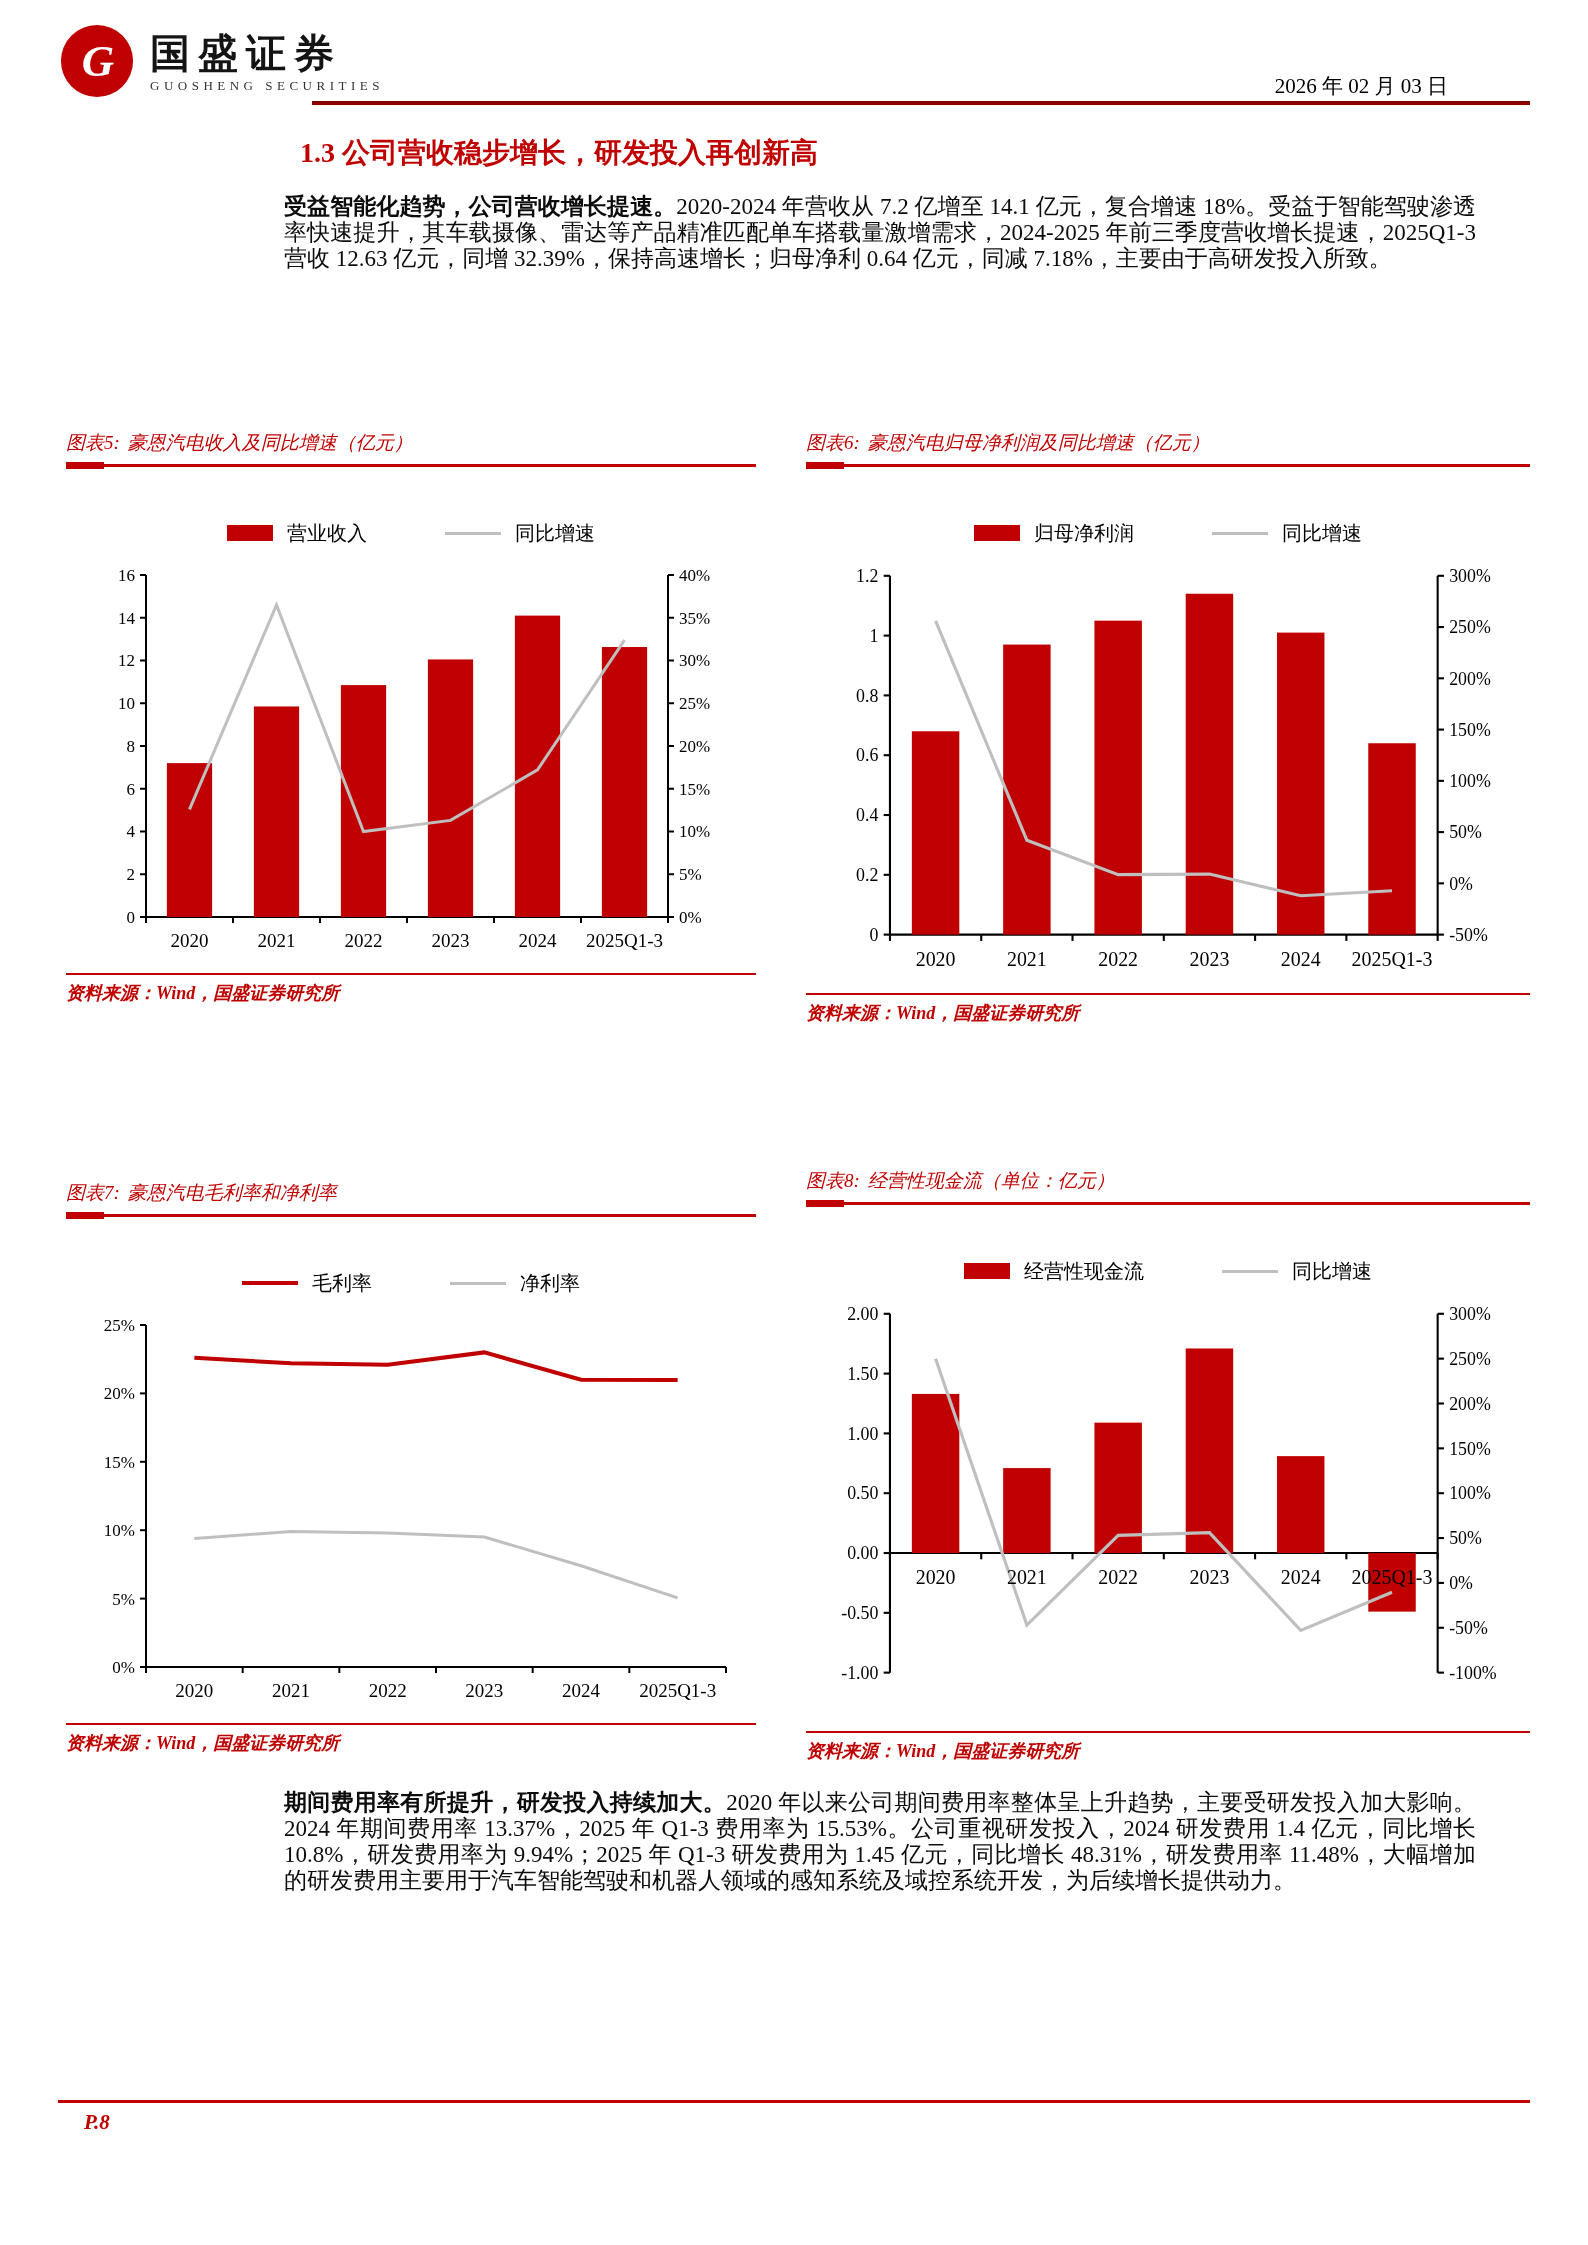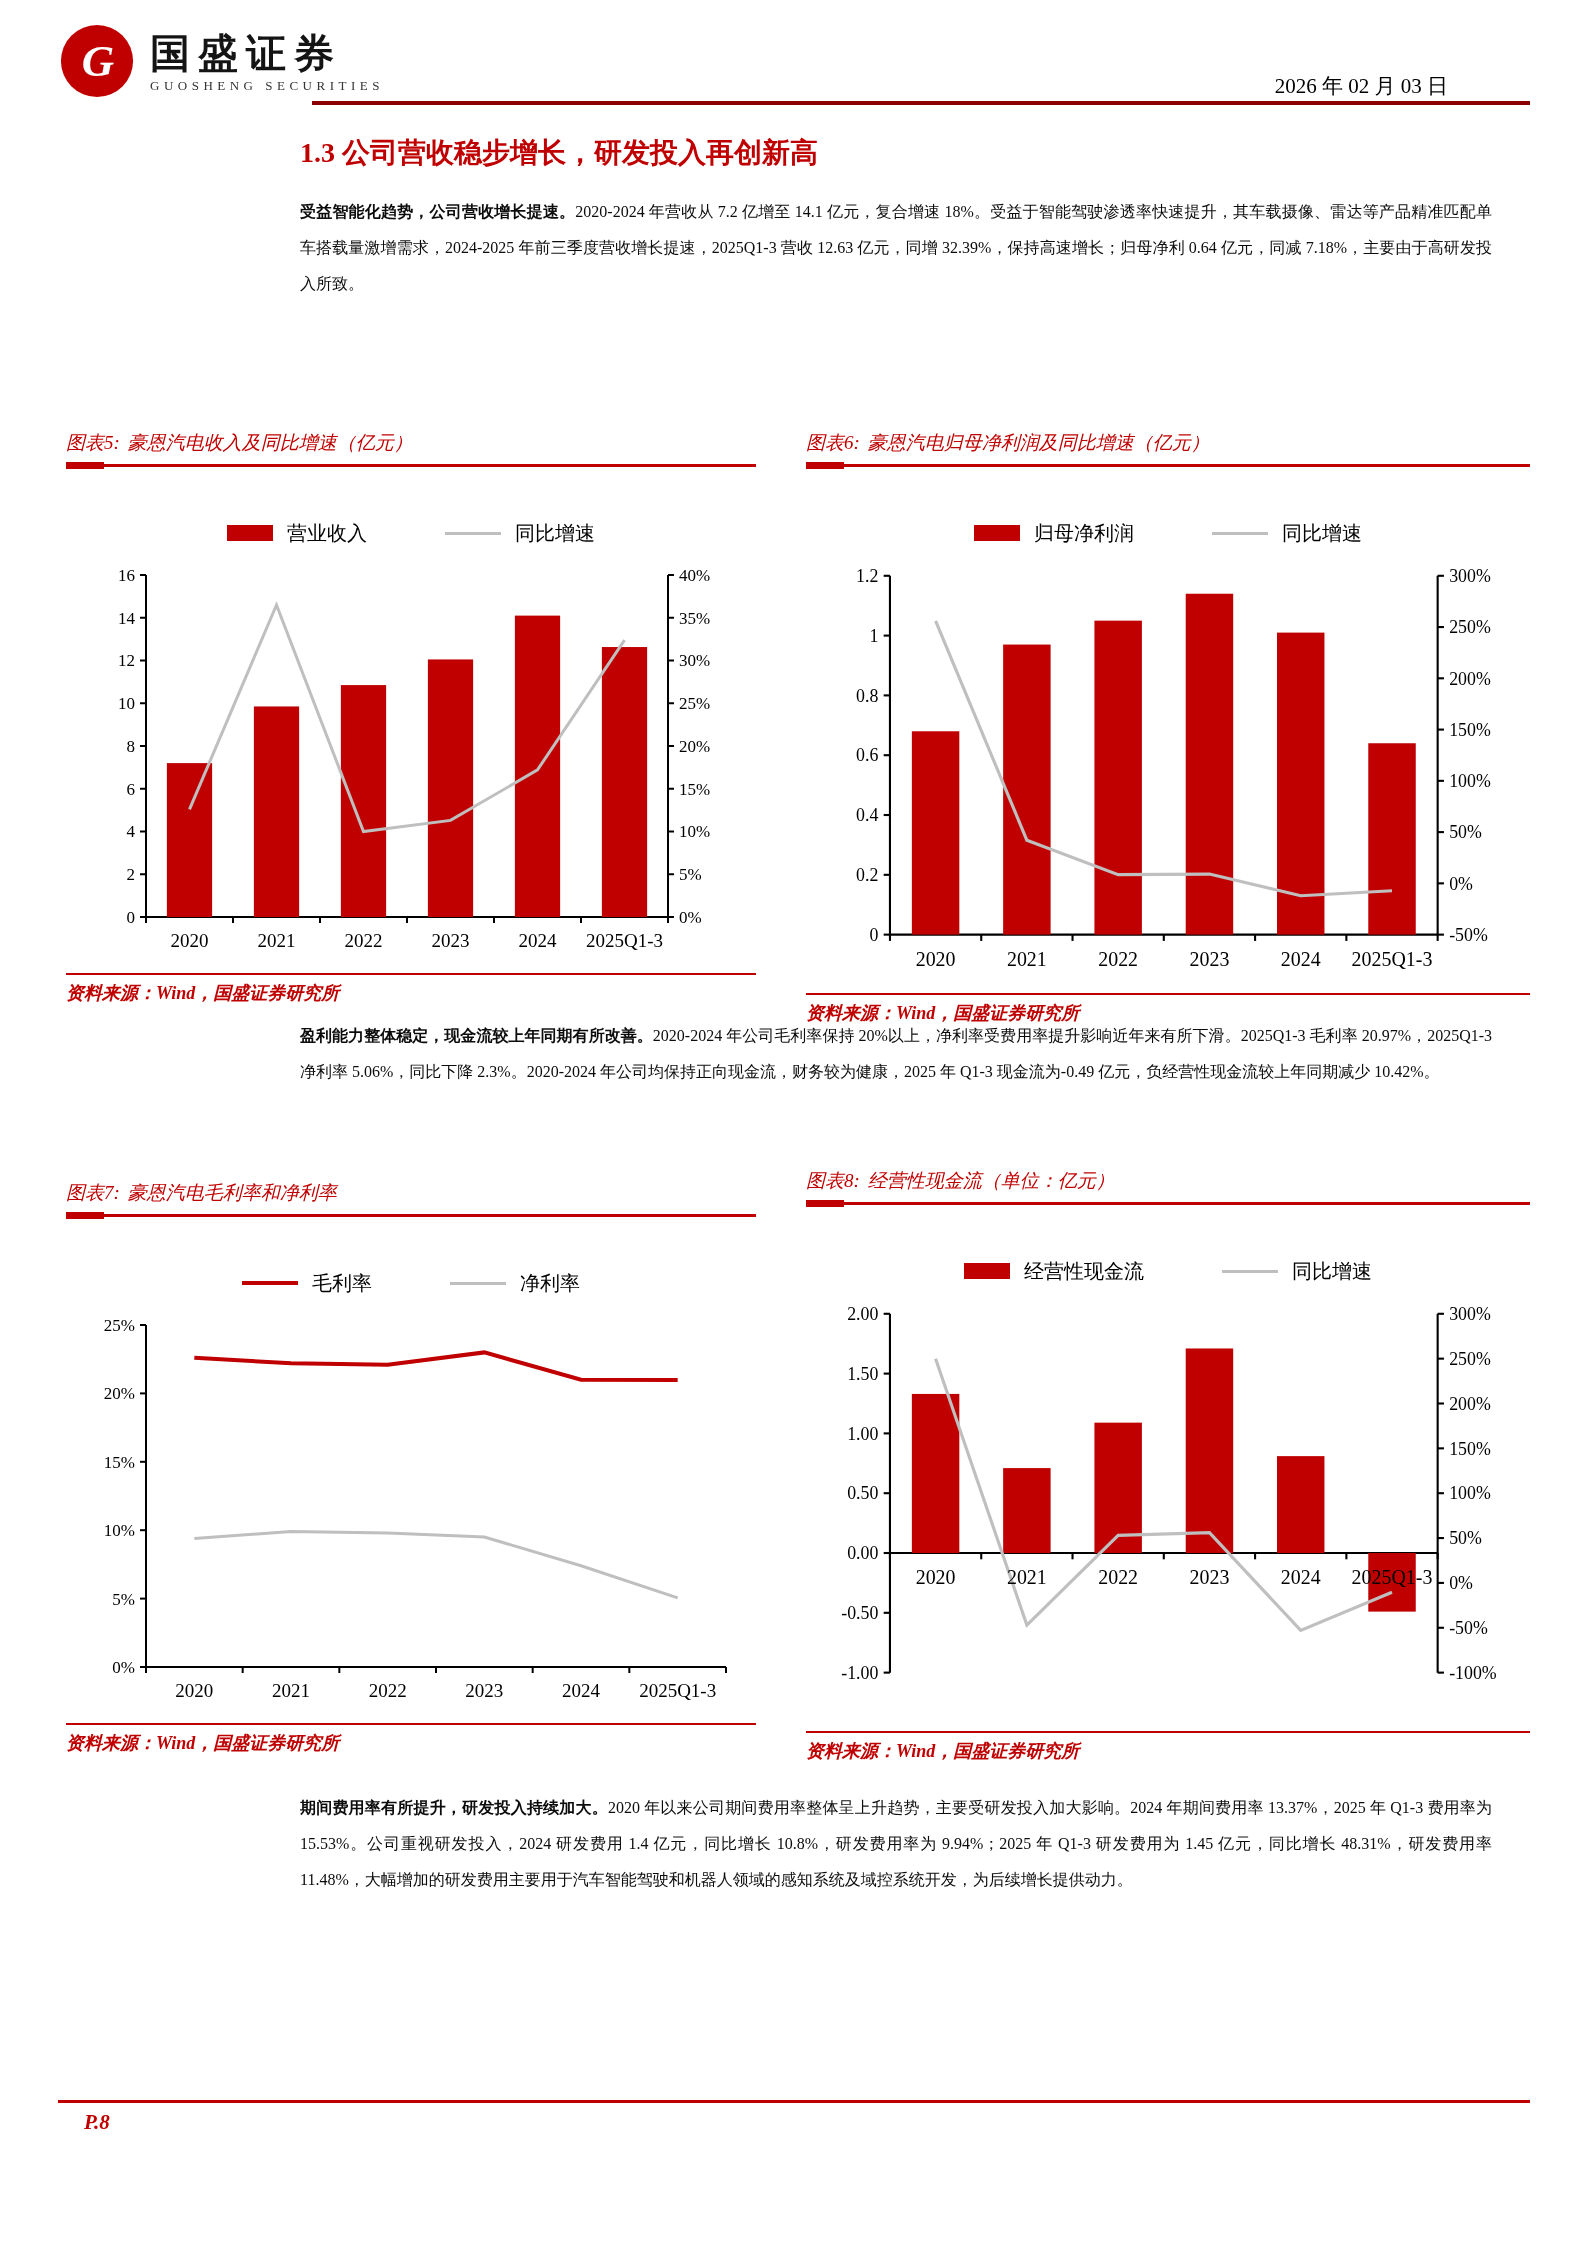--- a/index.html
+++ b/index.html
@@ -10,21 +10,21 @@
   .logo-wrap{position:absolute;left:58px;top:22px;display:flex;align-items:center;}
   .logo-text{margin-left:14px;}
   .brand-cn{font-size:40px;font-weight:700;letter-spacing:8px;line-height:44px;color:#141414;}
   .brand-en{font-size:13px;letter-spacing:4.5px;color:#333;margin-top:2px;}
   .report-date{position:absolute;top:72px;right:140px;font-size:21px;color:#000;}
   .header-rule{position:absolute;top:101px;left:312px;width:1218px;height:4px;background:#8B0000;}
 
   
   .section-title{position:absolute;left:300px;top:134px;font-size:28px;font-weight:700;color:#C00000;}
 
-  .para{position:absolute;left:300px;width:1192px;font-size:16px;line-height:36px;
+  .para{position:absolute;left:284px;width:1192px;font-size:23px;line-height:26px;
         text-align:justify;color:#0c0c0c;}
   .para .lead{font-weight:700;}
   #para-1{top:194px;}
   #para-2{top:1018px;}
   #para-3{top:1790px;}
 
   
   .figure{position:absolute;}
   #figure-5{left:66px;top:430px;width:690px;}
   #figure-6{left:806px;top:430px;width:724px;}
@@ -234,23 +234,20 @@
           <text x="297.5" y="388" text-anchor="middle" class="xlabel">2022</text>
           <text x="384.5" y="388" text-anchor="middle" class="xlabel">2023</text>
           <text x="471.5" y="388" text-anchor="middle" class="xlabel">2024</text>
           <text x="558.5" y="388" text-anchor="middle" class="xlabel">2025Q1-3</text>
         </svg>
       </div>
     <div class="fig-rule-bottom"></div>
     <div class="fig-source">资料来源：Wind，国盛证券研究所</div>
   </div>
 
-  <div class="para" id="para-2">
-    <span class="lead">盈利能力整体稳定，现金流较上年同期有所改善。</span><span>2020-2024 年公司毛利率保持 20%以上，净利率受费用率提升影响近年来有所下滑。2025Q1-3 毛利率 20.97%，2025Q1-3 净利率 5.06%，同比下降 2.3%。2020-2024 年公司均保持正向现金流，财务较为健康，2025 年 Q1-3 现金流为-0.49 亿元，负经营性现金流较上年同期减少 10.42%。</span>
-  </div>
 
   <div class="figure" id="figure-7">
     <div class="fig-title">
       <span class="fig-label">图表7:</span><span>豪恩汽电毛利率和净利率</span>
     </div>
     <div class="fig-rule-top">
         <span class="cap"></span>
       </div>
     <div class="chart-mount">
         <div class="legend">

